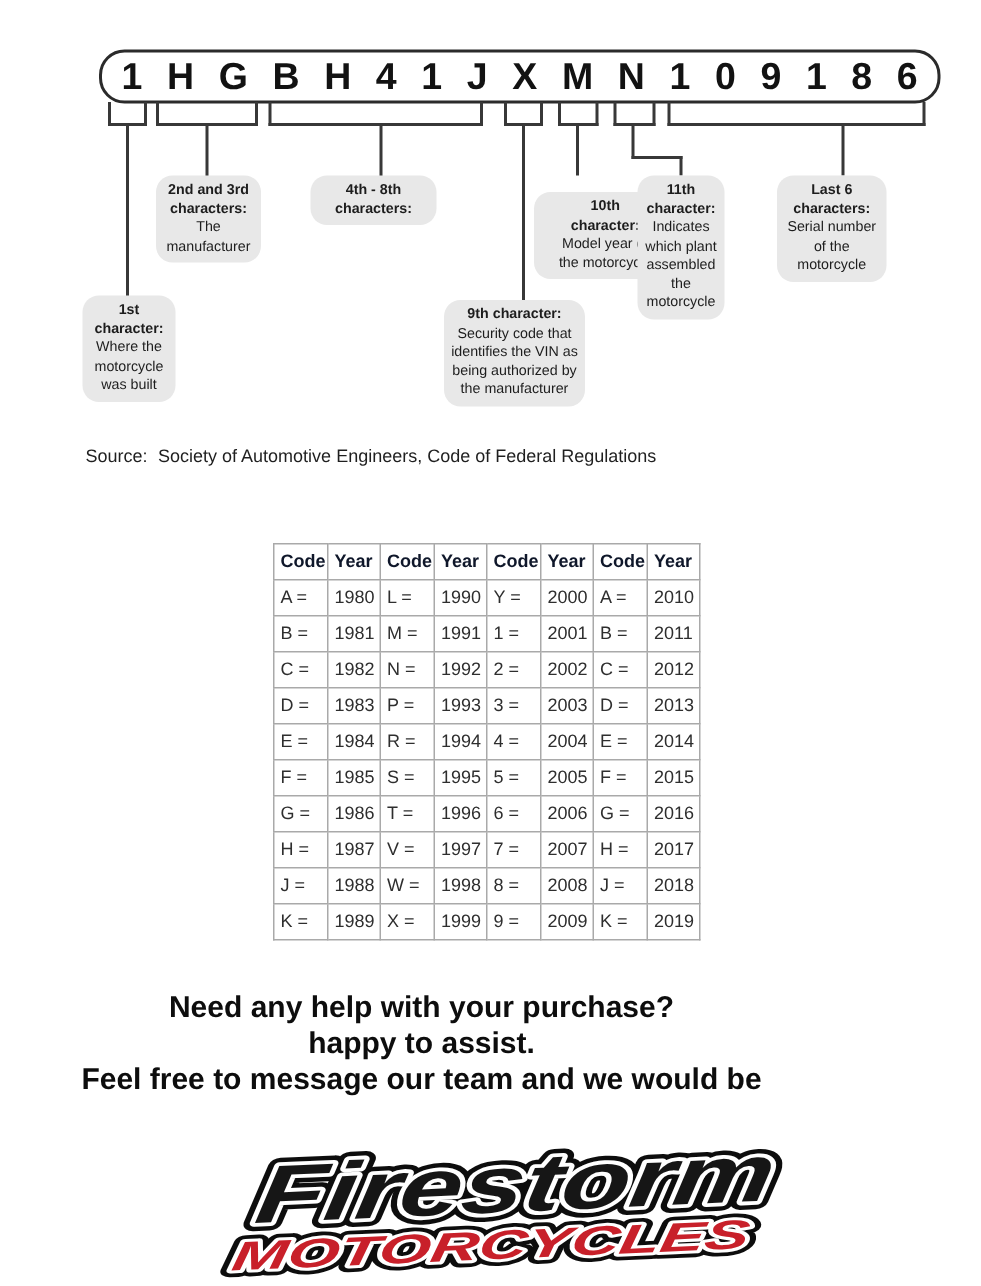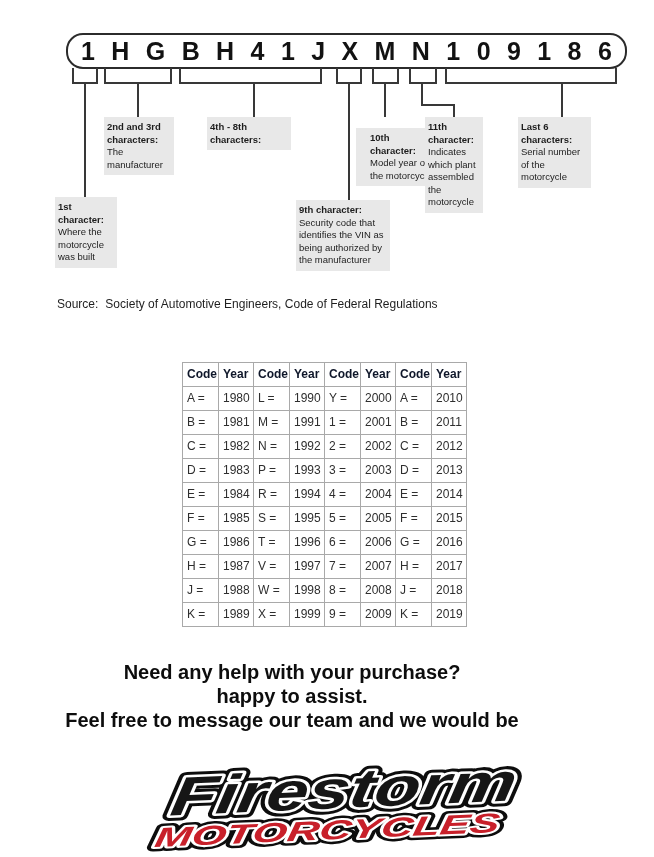--- a/index.html
+++ b/index.html
@@ -43,22 +43,24 @@
   .vline { position: absolute; width: 2px; background: #383838; }
   .hline { position: absolute; height: 2px; background: #383838; }
 
   
   .anno {
     position: absolute;
     background: #e8e8e8;
     color: #1d1d1d;
     font-size: 9.5px;
     line-height: 12.5px;
+    text-align: center;
     padding: 4px 3px;
     box-sizing: border-box;
+    border-radius: 11px;
   }
   .anno .anno-title { font-weight: bold; display: block; }
   .anno .anno-desc { display: block; }
 
   
   .source-note {
     position: absolute;
     left: 57px; top: 297px;
     font-size: 12px;
     color: #1f1f1f;
@@ -88,21 +90,20 @@
   
   .help {
     position: absolute;
     left: 0; top: 660px;
     width: 562px;
     text-align: center;
     font-size: 20px;
     font-weight: bold;
     color: #0d0d0d;
     line-height: 24px;
-    margin-left: 11px;
   }
 
   
   .logo {
     position: absolute;
     left: 138px; top: 756px;
     width: 400px; height: 100px;
   }
   .logo svg { display: block; }
 </style>

